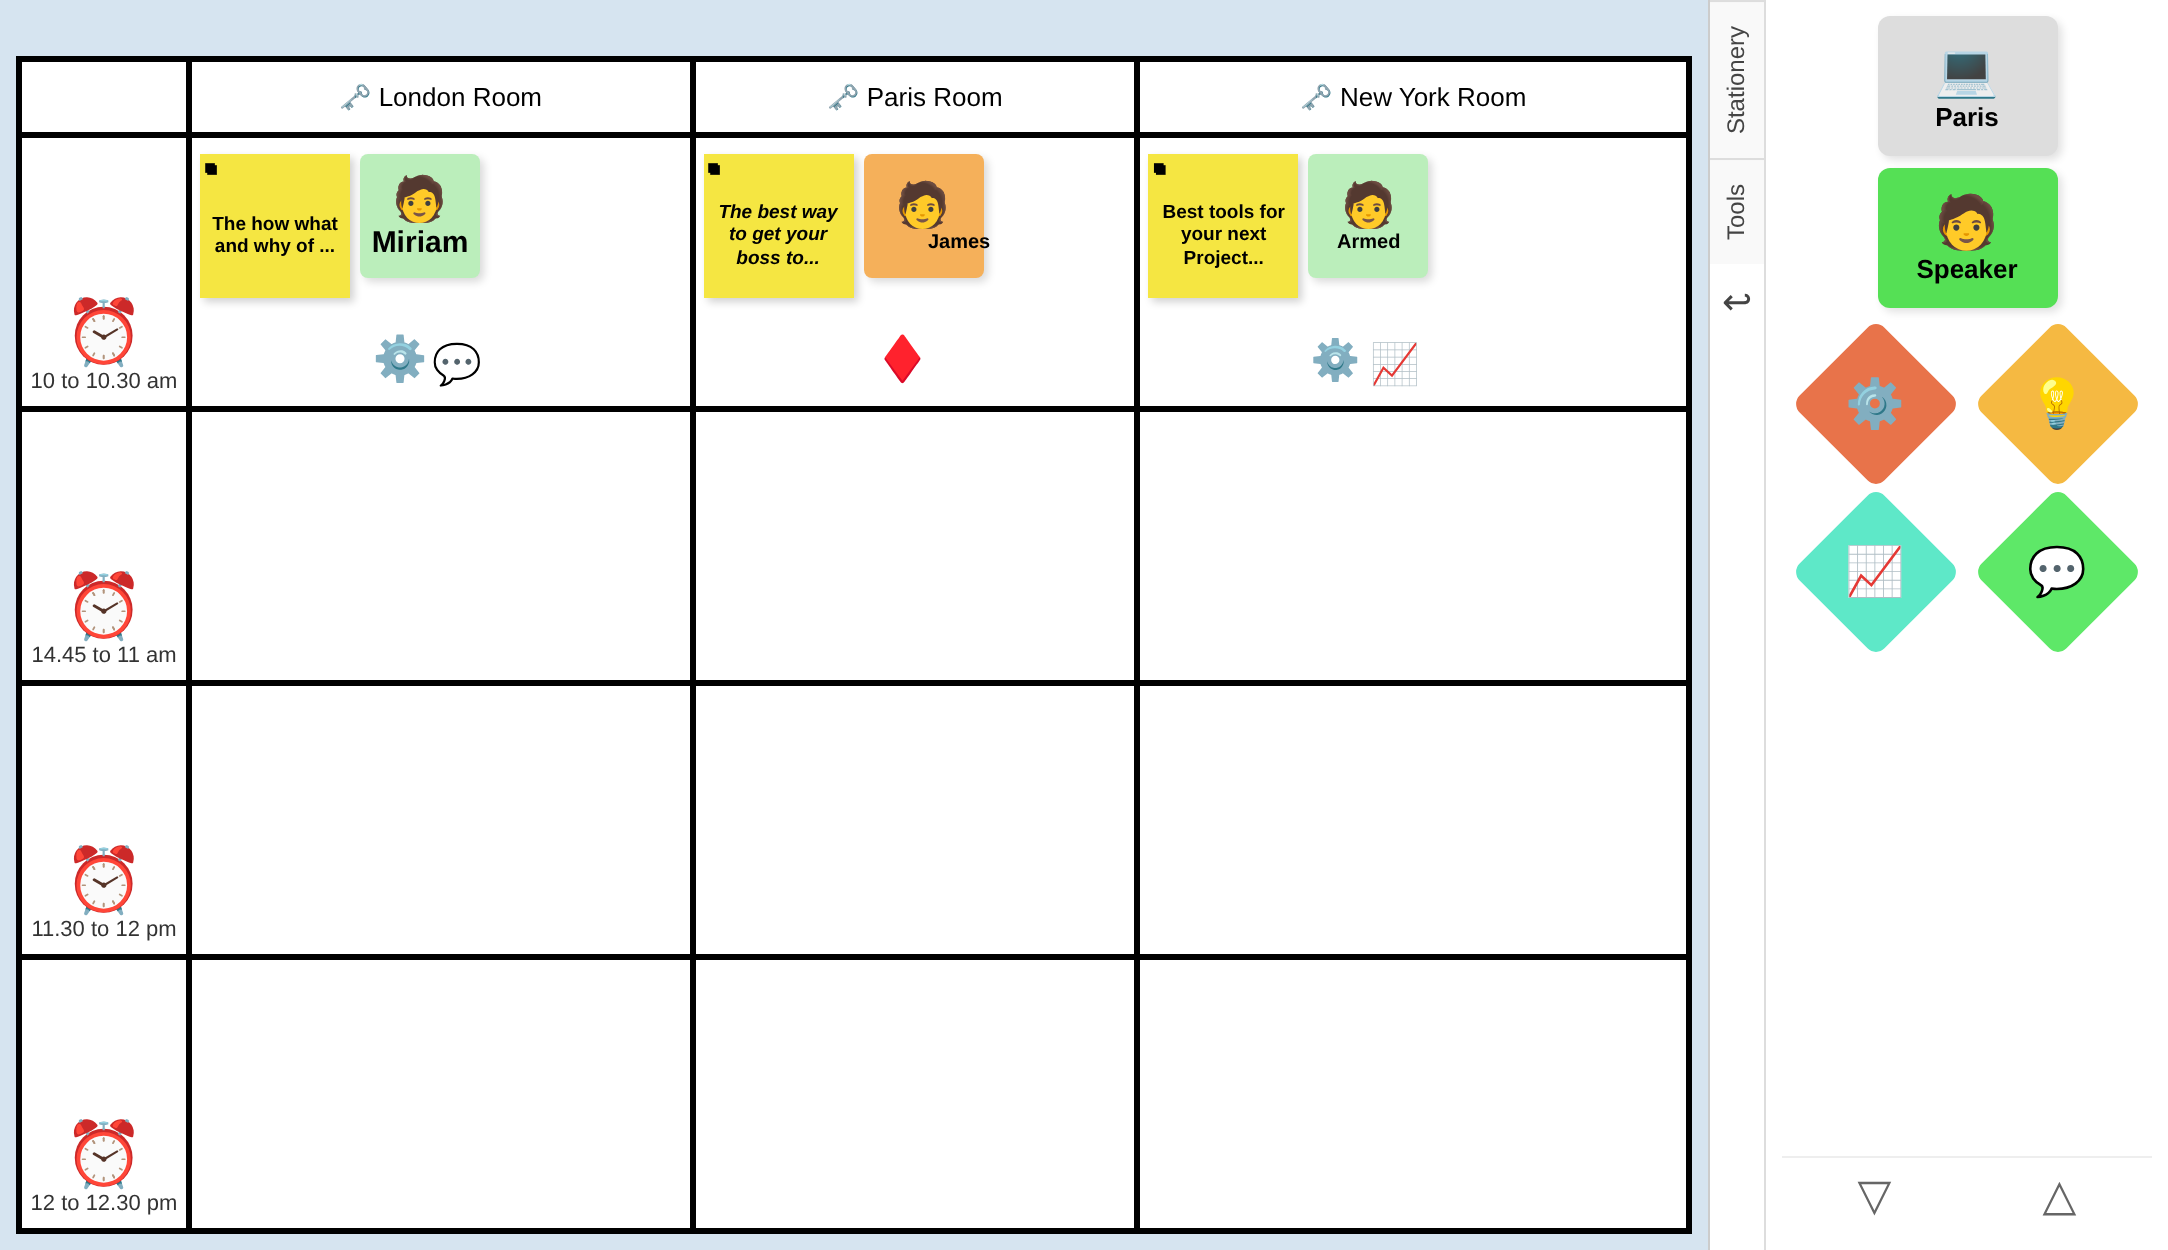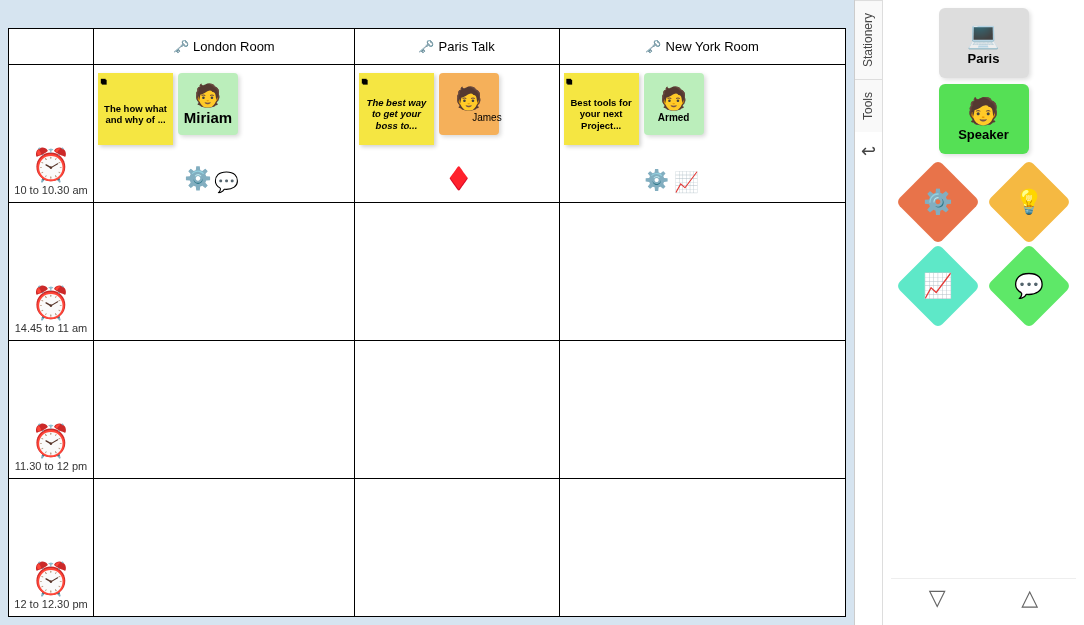--- a/index.html
+++ b/index.html
@@ -182,21 +182,21 @@
 
     table.sched {
       border-collapse: collapse;
       width: 100%;
       height: 100%;
       background: white;
       margin-top: 20px;
     }
 
     table.sched th, table.sched td {
-      border: 1px solid #000000;
+      border: 3px solid #000000;
     }
 
     table.sched th.room-th {
       padding: 10px 8px;
       text-align: center;
       font-size: 13px;
       font-weight: normal;
       background: white;
     }
 
@@ -253,21 +253,21 @@
       <table class="sched">
         <thead>
           <tr>
             <th class="empty-corner"></th>
             <th class="room-th">
               <span>🗝️</span>
               <span>London Room</span>
             </th>
             <th class="room-th">
               <span>🗝️</span>
-              <span>Paris Talk</span>
+              <span>Paris Room</span>
             </th>
             <th class="room-th">
               <span>🗝️</span>
               <span>New York Room</span>
             </th>
           </tr>
         </thead>
         <tbody>
 
           <tr>
@@ -289,21 +289,21 @@
               <span style="position:absolute;bottom:8px;left:120px;font-size:20px;">💬</span>
             </td>
 
             <td class="slot-td">
               <div class="sticky" style="background:#f5e642;width:75px;height:72px;top:8px;left:4px;">
                 <span style="position:absolute;top:2px;left:2px;font-size:10px;">■</span>
                 <span style="padding-top:10px;font-style:italic;">The best way to get your boss to...</span>
               </div>
               <div style="position:absolute;top:8px;left:84px;width:60px;height:62px;background:#f5b05a;border-radius:4px;display:flex;flex-direction:column;align-items:center;justify-content:center;box-shadow:2px 2px 4px rgba(0,0,0,0.15);cursor:grab;">
                 <span style="font-size:22px;">🧑</span>
-                <span style="font-size:10px;font-weight:normal;margin-left:36px;">James</span>
+                <span style="font-size:10px;font-weight:bold;margin-left:36px;">James</span>
               </div>
               <span style="position:absolute;bottom:10px;left:90px;font-size:22px;">♦️</span>
             </td>
 
             <td class="slot-td">
               <div class="sticky" style="background:#f5e642;width:75px;height:72px;top:8px;left:4px;">
                 <span style="position:absolute;top:2px;left:2px;font-size:10px;">■</span>
                 <span style="padding-top:10px;">Best tools for your next Project...</span>
               </div>
               <div style="position:absolute;top:8px;left:84px;width:60px;height:62px;background:#bbeebb;border-radius:4px;display:flex;flex-direction:column;align-items:center;justify-content:center;box-shadow:2px 2px 4px rgba(0,0,0,0.15);cursor:grab;">

